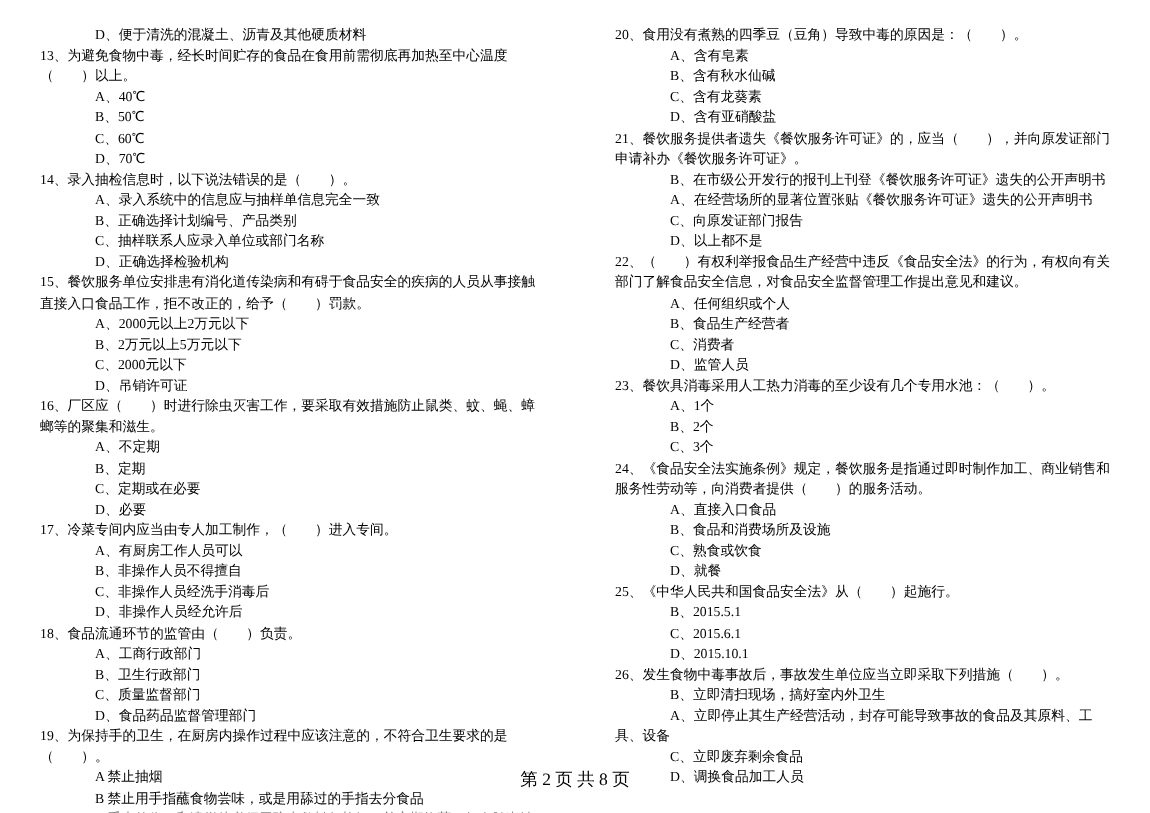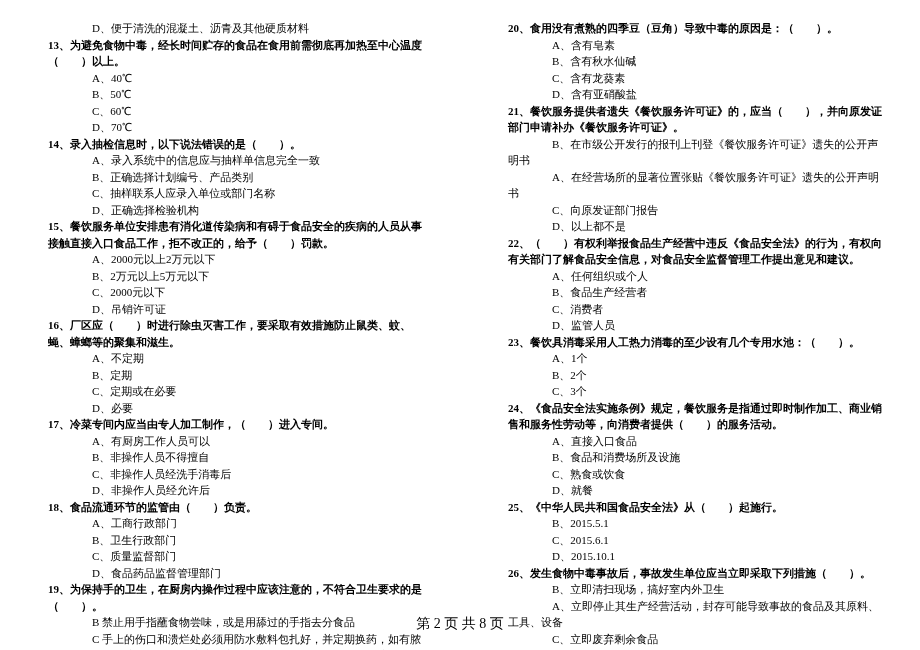--- a/index.html
+++ b/index.html
@@ -18,28 +18,27 @@
     flex-direction: row;
     width: 100%;
     height: 610px;
     padding: 20px 0 0 0;
     box-sizing: border-box;
   }
   .col {
     width: 50%;
     padding: 0 32px;
     box-sizing: border-box;
-    margin-left: 16px;
   }
   .line {
     line-height: 1.5;
     white-space: pre-wrap;
   }
   .opt { text-indent: 4em; }
-  .noindent { text-indent: 0; font-weight: bold; }
+  .noindent { text-indent: 0; }
   .footer {
     text-align: center;
     font-size: 14px;
     padding-top: 5px;
   }
 </style>
 </head>
 <body>
 
 <div class="page">
@@ -69,20 +68,21 @@
       <div class="line opt">A、有厨房工作人员可以</div>
       <div class="line opt">B、非操作人员不得擅自</div>
       <div class="line opt">C、非操作人员经洗手消毒后</div>
       <div class="line opt">D、非操作人员经允许后</div>
       <div class="line noindent">18、食品流通环节的监管由（　　）负责。</div>
       <div class="line opt">A、工商行政部门</div>
       <div class="line opt">B、卫生行政部门</div>
       <div class="line opt">C、质量监督部门</div>
       <div class="line opt">D、食品药品监督管理部门</div>
       <div class="line noindent">19、为保持手的卫生，在厨房内操作过程中应该注意的，不符合卫生要求的是（　　）。</div>
+      <div class="line opt">A 禁止抽烟</div>
       <div class="line opt">B 禁止用手指蘸食物尝味，或是用舔过的手指去分食品</div>
       <div class="line opt">C 手上的伤口和溃烂处必须用防水敷料包扎好，并定期换药，如有脓毒性伤口，脸脓疮，甲沟炎等疾病，必须停止制作食物的工作，直到痊愈为止。</div>
     </div>
   <div class="col" id="right-col">
       <div class="line noindent">20、食用没有煮熟的四季豆（豆角）导致中毒的原因是：（　　）。</div>
       <div class="line opt">A、含有皂素</div>
       <div class="line opt">B、含有秋水仙碱</div>
       <div class="line opt">C、含有龙葵素</div>
       <div class="line opt">D、含有亚硝酸盐</div>
       <div class="line noindent">21、餐饮服务提供者遗失《餐饮服务许可证》的，应当（　　），并向原发证部门申请补办《餐饮服务许可证》。</div>

